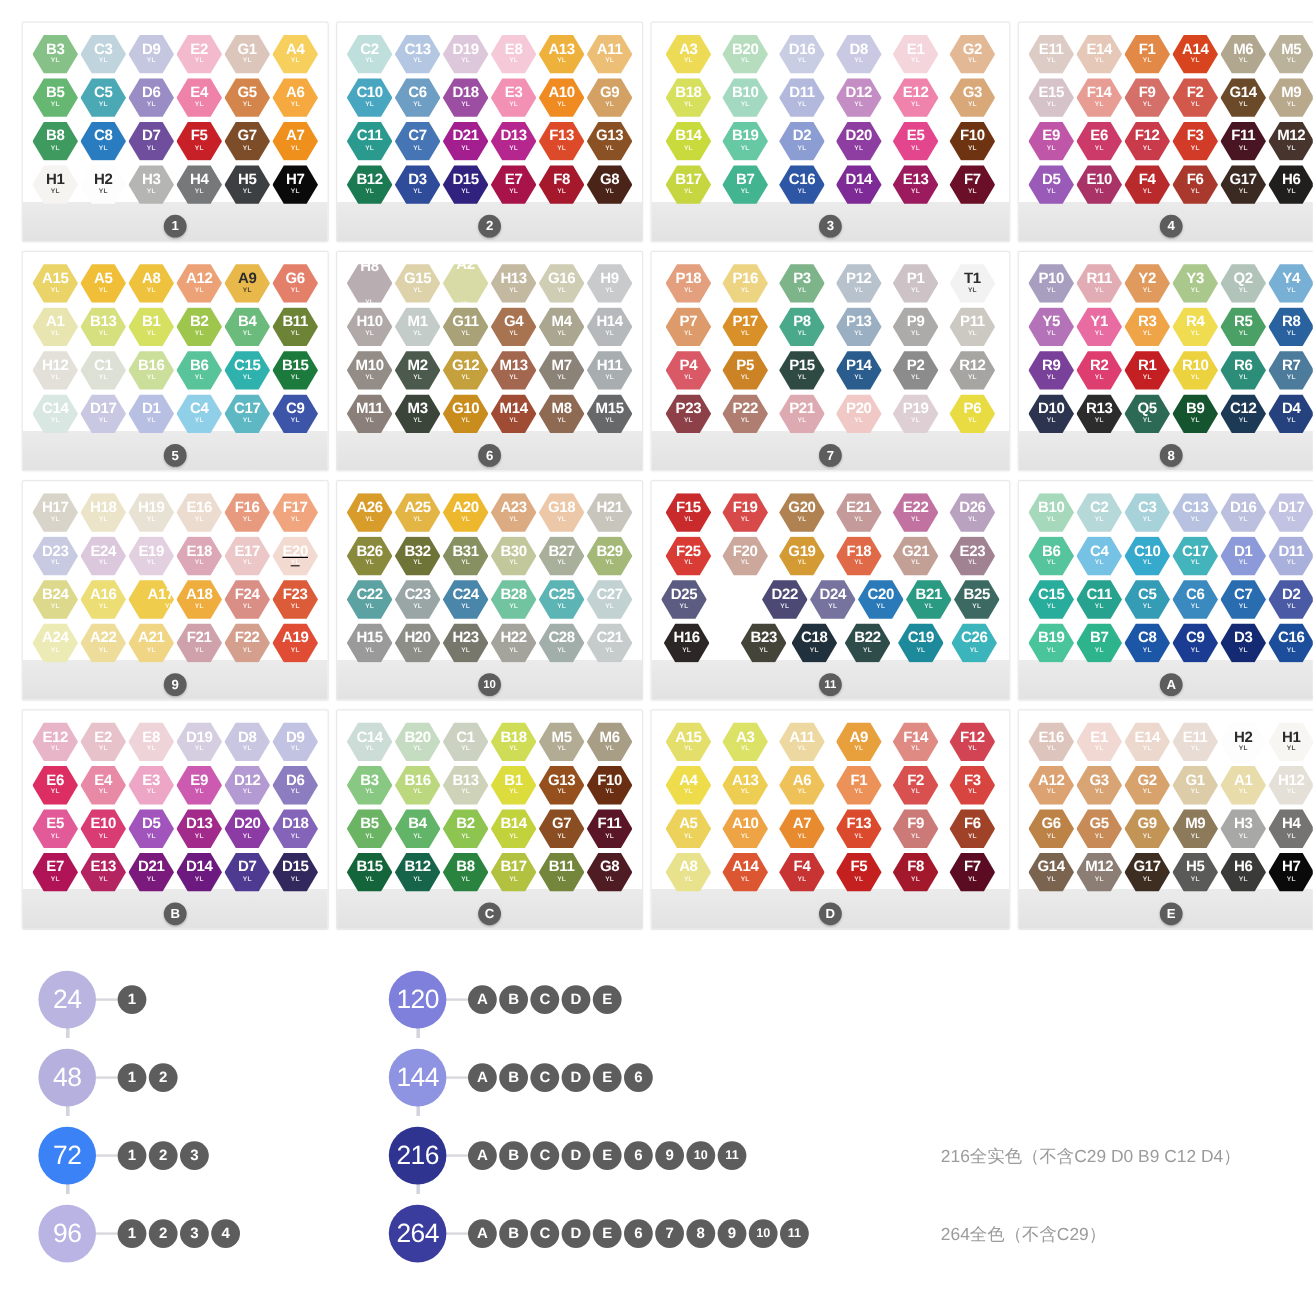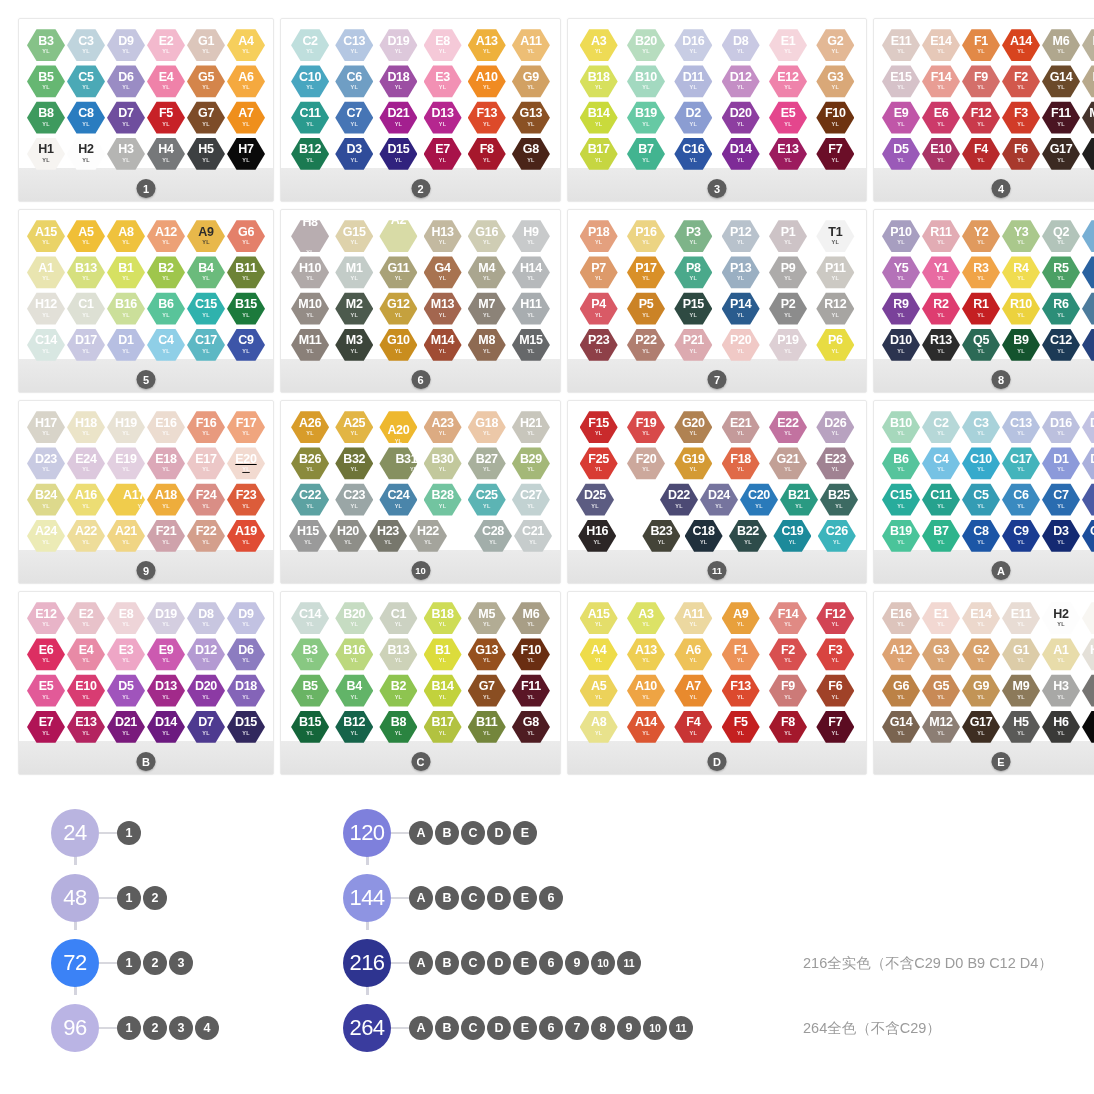--- a/index.html
+++ b/index.html
@@ -77,21 +77,21 @@
     width:19px;height:19px;border-radius:50%;
     background:#5d5d5d;color:#fff;
     font-size:11px;font-weight:700;
     display:flex;align-items:center;justify-content:center;
     box-shadow:0 1px 2px rgba(0,0,0,.25);
   }
 
   
   .legend{
     position:absolute;
-    left:43px;top:800px;
+    left:24px;top:800px;
     width:1040px;height:260px;
   }
   .legend-col{position:absolute;top:0;}
   .legend-col.left{left:8px;}
   .legend-col.right{left:300px;}
   .legend-row{
     position:relative;
     height:65px;
     display:flex;align-items:center;
   }
@@ -1116,21 +1116,21 @@
         <div class="rows">
           <div class="row">
             <div class="hex light" style="background: rgb(216, 156, 42);">
               <span class="code">A26</span>
               <span class="yl">YL</span>
             </div>
             <div class="hex light" style="background: rgb(226, 181, 68);">
               <span class="code">A25</span>
               <span class="yl">YL</span>
             </div>
-            <div class="hex light" style="background: rgb(238, 184, 46); justify-content: flex-end;">
+            <div class="hex light" style="background: rgb(238, 184, 46);">
               <span class="code">A20</span>
               <span class="yl">YL</span>
             </div>
             <div class="hex light" style="background: rgb(220, 171, 130);">
               <span class="code">A23</span>
               <span class="yl">YL</span>
             </div>
             <div class="hex light" style="background: rgb(236, 200, 168);">
               <span class="code">G18</span>
               <span class="yl">YL</span>
@@ -1142,21 +1142,21 @@
           </div>
           <div class="row">
             <div class="hex light" style="background: rgb(138, 138, 60);">
               <span class="code">B26</span>
               <span class="yl">YL</span>
             </div>
             <div class="hex light" style="background: rgb(110, 116, 56);">
               <span class="code">B32</span>
               <span class="yl">YL</span>
             </div>
-            <div class="hex light" style="background: rgb(134, 144, 96); align-items: flex-end;">
+            <div class="hex light" style="background: rgb(134, 144, 96);">
               <span class="code">B31</span>
               <span class="yl">YL</span>
             </div>
             <div class="hex light" style="background: rgb(194, 200, 156);">
               <span class="code">B30</span>
               <span class="yl">YL</span>
             </div>
             <div class="hex light" style="background: rgb(168, 176, 156);">
               <span class="code">B27</span>
               <span class="yl">YL</span>
@@ -1202,21 +1202,21 @@
               <span class="yl">YL</span>
             </div>
             <div class="hex light" style="background: rgb(119, 119, 108);">
               <span class="code">H23</span>
               <span class="yl">YL</span>
             </div>
             <div class="hex light" style="background: rgb(164, 164, 156);">
               <span class="code">H22</span>
               <span class="yl">YL</span>
             </div>
-            <div class="hex light" style="background: rgb(162, 174, 170); margin-left: 25px;">
+            <div class="hex light" style="background: rgb(162, 174, 170);">
               <span class="code">C28</span>
               <span class="yl">YL</span>
             </div>
             <div class="hex light" style="background: rgb(198, 204, 204);">
               <span class="code">C21</span>
               <span class="yl">YL</span>
             </div>
           </div>
         </div>
         <div class="panel-badge" style="font-size: 9.5px;">10</div>

